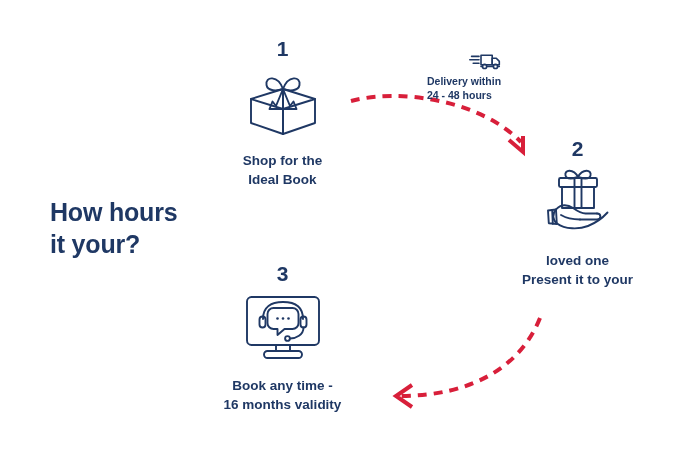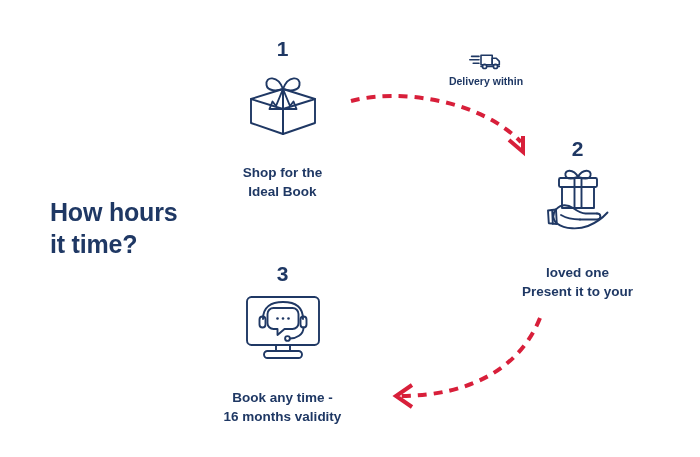--- a/index.html
+++ b/index.html
@@ -43,39 +43,38 @@
     line-height: 1;
     margin-bottom: 6px;
   }
   .step-icon {
     display: flex;
     align-items: center;
     justify-content: center;
     height: 74px;
   }
   .step-label {
-    margin-top: 24px;
+    margin-top: 12px;
     font-size: 13.5px;
     line-height: 1.42;
     font-weight: 600;
     color: #1f3864;
   }
   .step-label .lbl-line { display: block; }
 
   #step-1 { left: 205px; top: 38px; width: 155px; }
   #step-2 { left: 495px; top: 138px; width: 165px; }
   #step-3 { left: 205px; top: 263px; width: 155px; }
 
   
   #delivery-note {
     position: absolute;
     left: 427px;
     top: 48px;
     width: 118px;
-    text-align: center;
   }
   #delivery-note .truck-wrap {
     height: 24px;
     display: flex;
     align-items: flex-end;
     justify-content: center;
   }
   #delivery-note .note-text {
     margin-top: 3px;
     font-size: 10.5px;
@@ -95,21 +94,21 @@
     pointer-events: none;
   }
 </style>
 </head>
 <body>
 
 <div id="canvas">
 
   <div class="headline">
     <span class="hl-line">How hours</span>
-    <span class="hl-line">it time?</span>
+    <span class="hl-line">it your?</span>
   </div>
 
   <svg class="arrow-layer" viewBox="0 0 700 457" xmlns="http://www.w3.org/2000/svg">
 
     <g>
       <path d="M 351 101 C 400 88, 480 100, 521 142" fill="none" stroke="#d81f3a" stroke-width="4" stroke-dasharray="9 7" stroke-linecap="butt"></path>
       <path d="M 509 140 L 523 152 L 523 136" fill="none" stroke="#d81f3a" stroke-width="4" stroke-linecap="butt" stroke-linejoin="miter"></path>
     </g>
 
     <g>
@@ -126,20 +125,21 @@
           <path d="M23.2 8.2 h4.1 l3 3.2 v3.4 h-7.1 z"></path>
           <circle cx="15.6" cy="16.4" r="2.1"></circle>
           <circle cx="26.5" cy="16.4" r="2.1"></circle>
           <path d="M12 16.4 h1.5 M17.7 16.4 h6.7 M28.6 16.4 h1.7"></path>
           <path d="M2.6 6.4 h7.4 M0.8 9.8 h9.2 M4.2 13.2 h5.8"></path>
         </g>
       </svg>
     </div>
     <div class="note-text">
       <span class="note-line">Delivery within</span>
+      <span class="note-line">24 - 48 hours</span>
     </div>
   </div>
 
   <div class="step" id="step-1">
     <div class="step-num">1</div>
     <div class="step-icon">
       <svg width="76" height="72" viewBox="0 0 76 72" xmlns="http://www.w3.org/2000/svg">
         <g fill="none" stroke="#1f3864" stroke-width="1.9" stroke-linecap="round" stroke-linejoin="round">
 
           <path d="M38 23 C 33 9, 20 10, 21.5 19 C 22.6 25.5, 32 25, 38 23 Z"></path>

